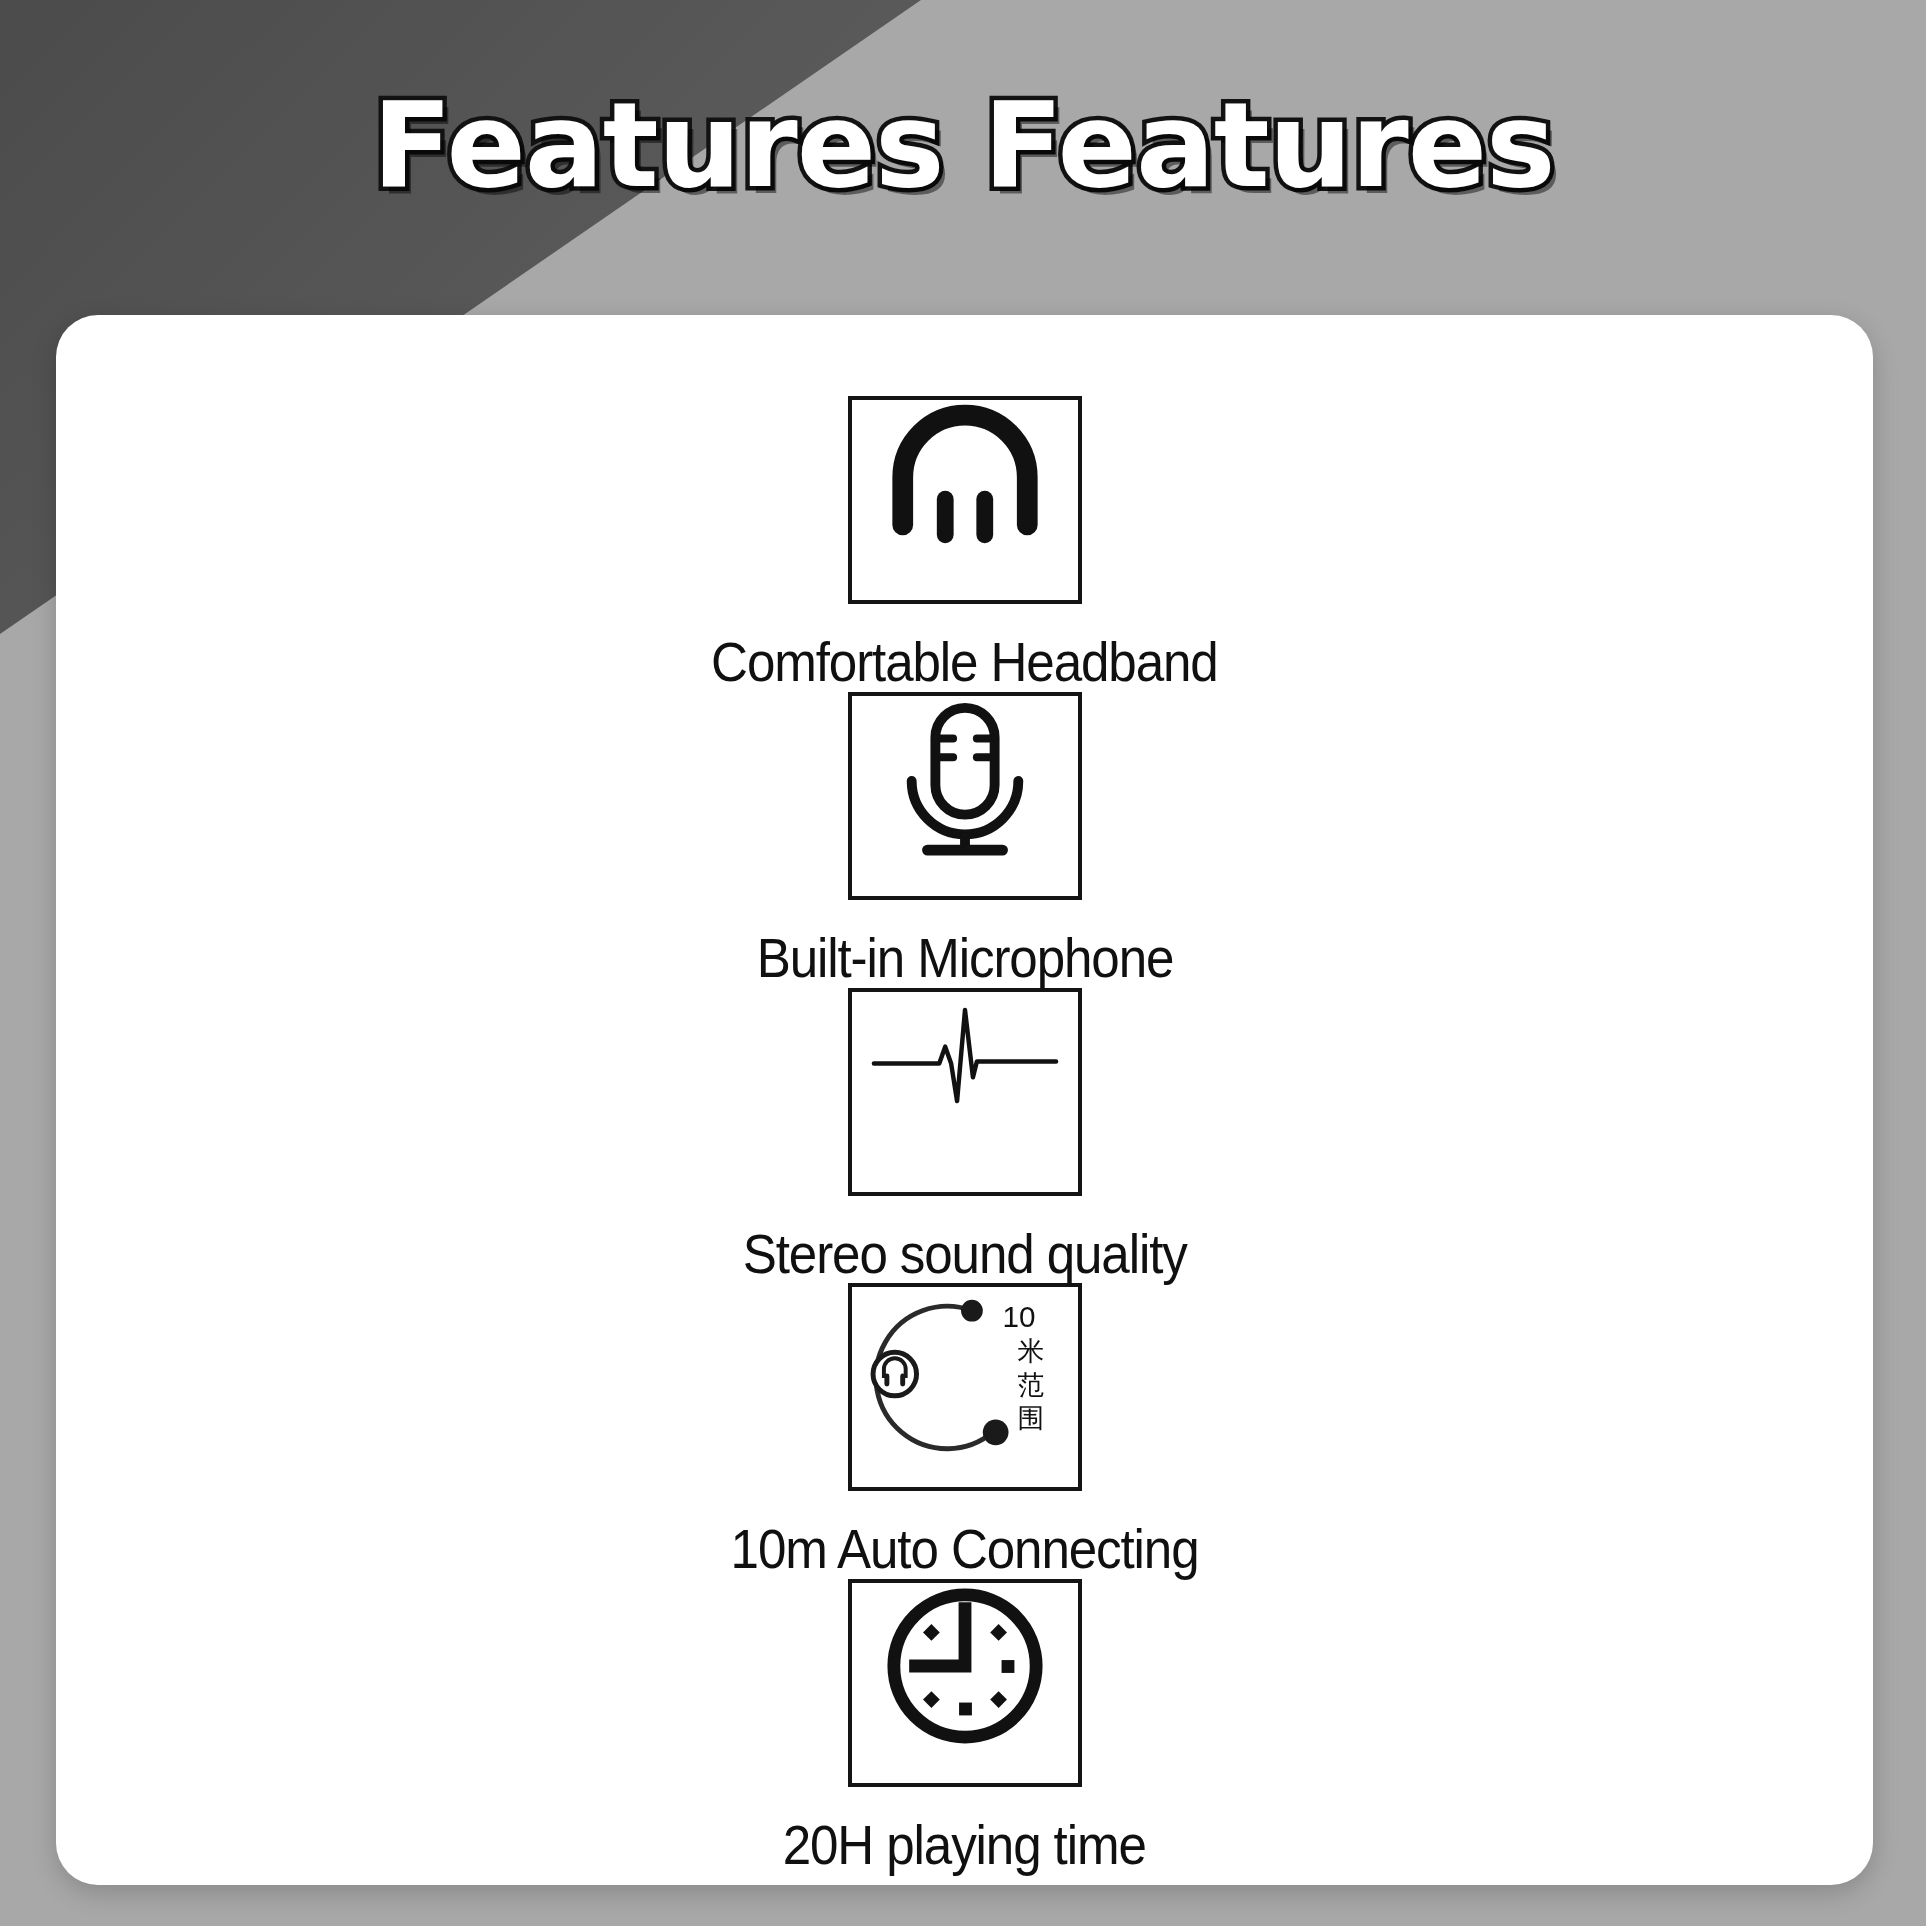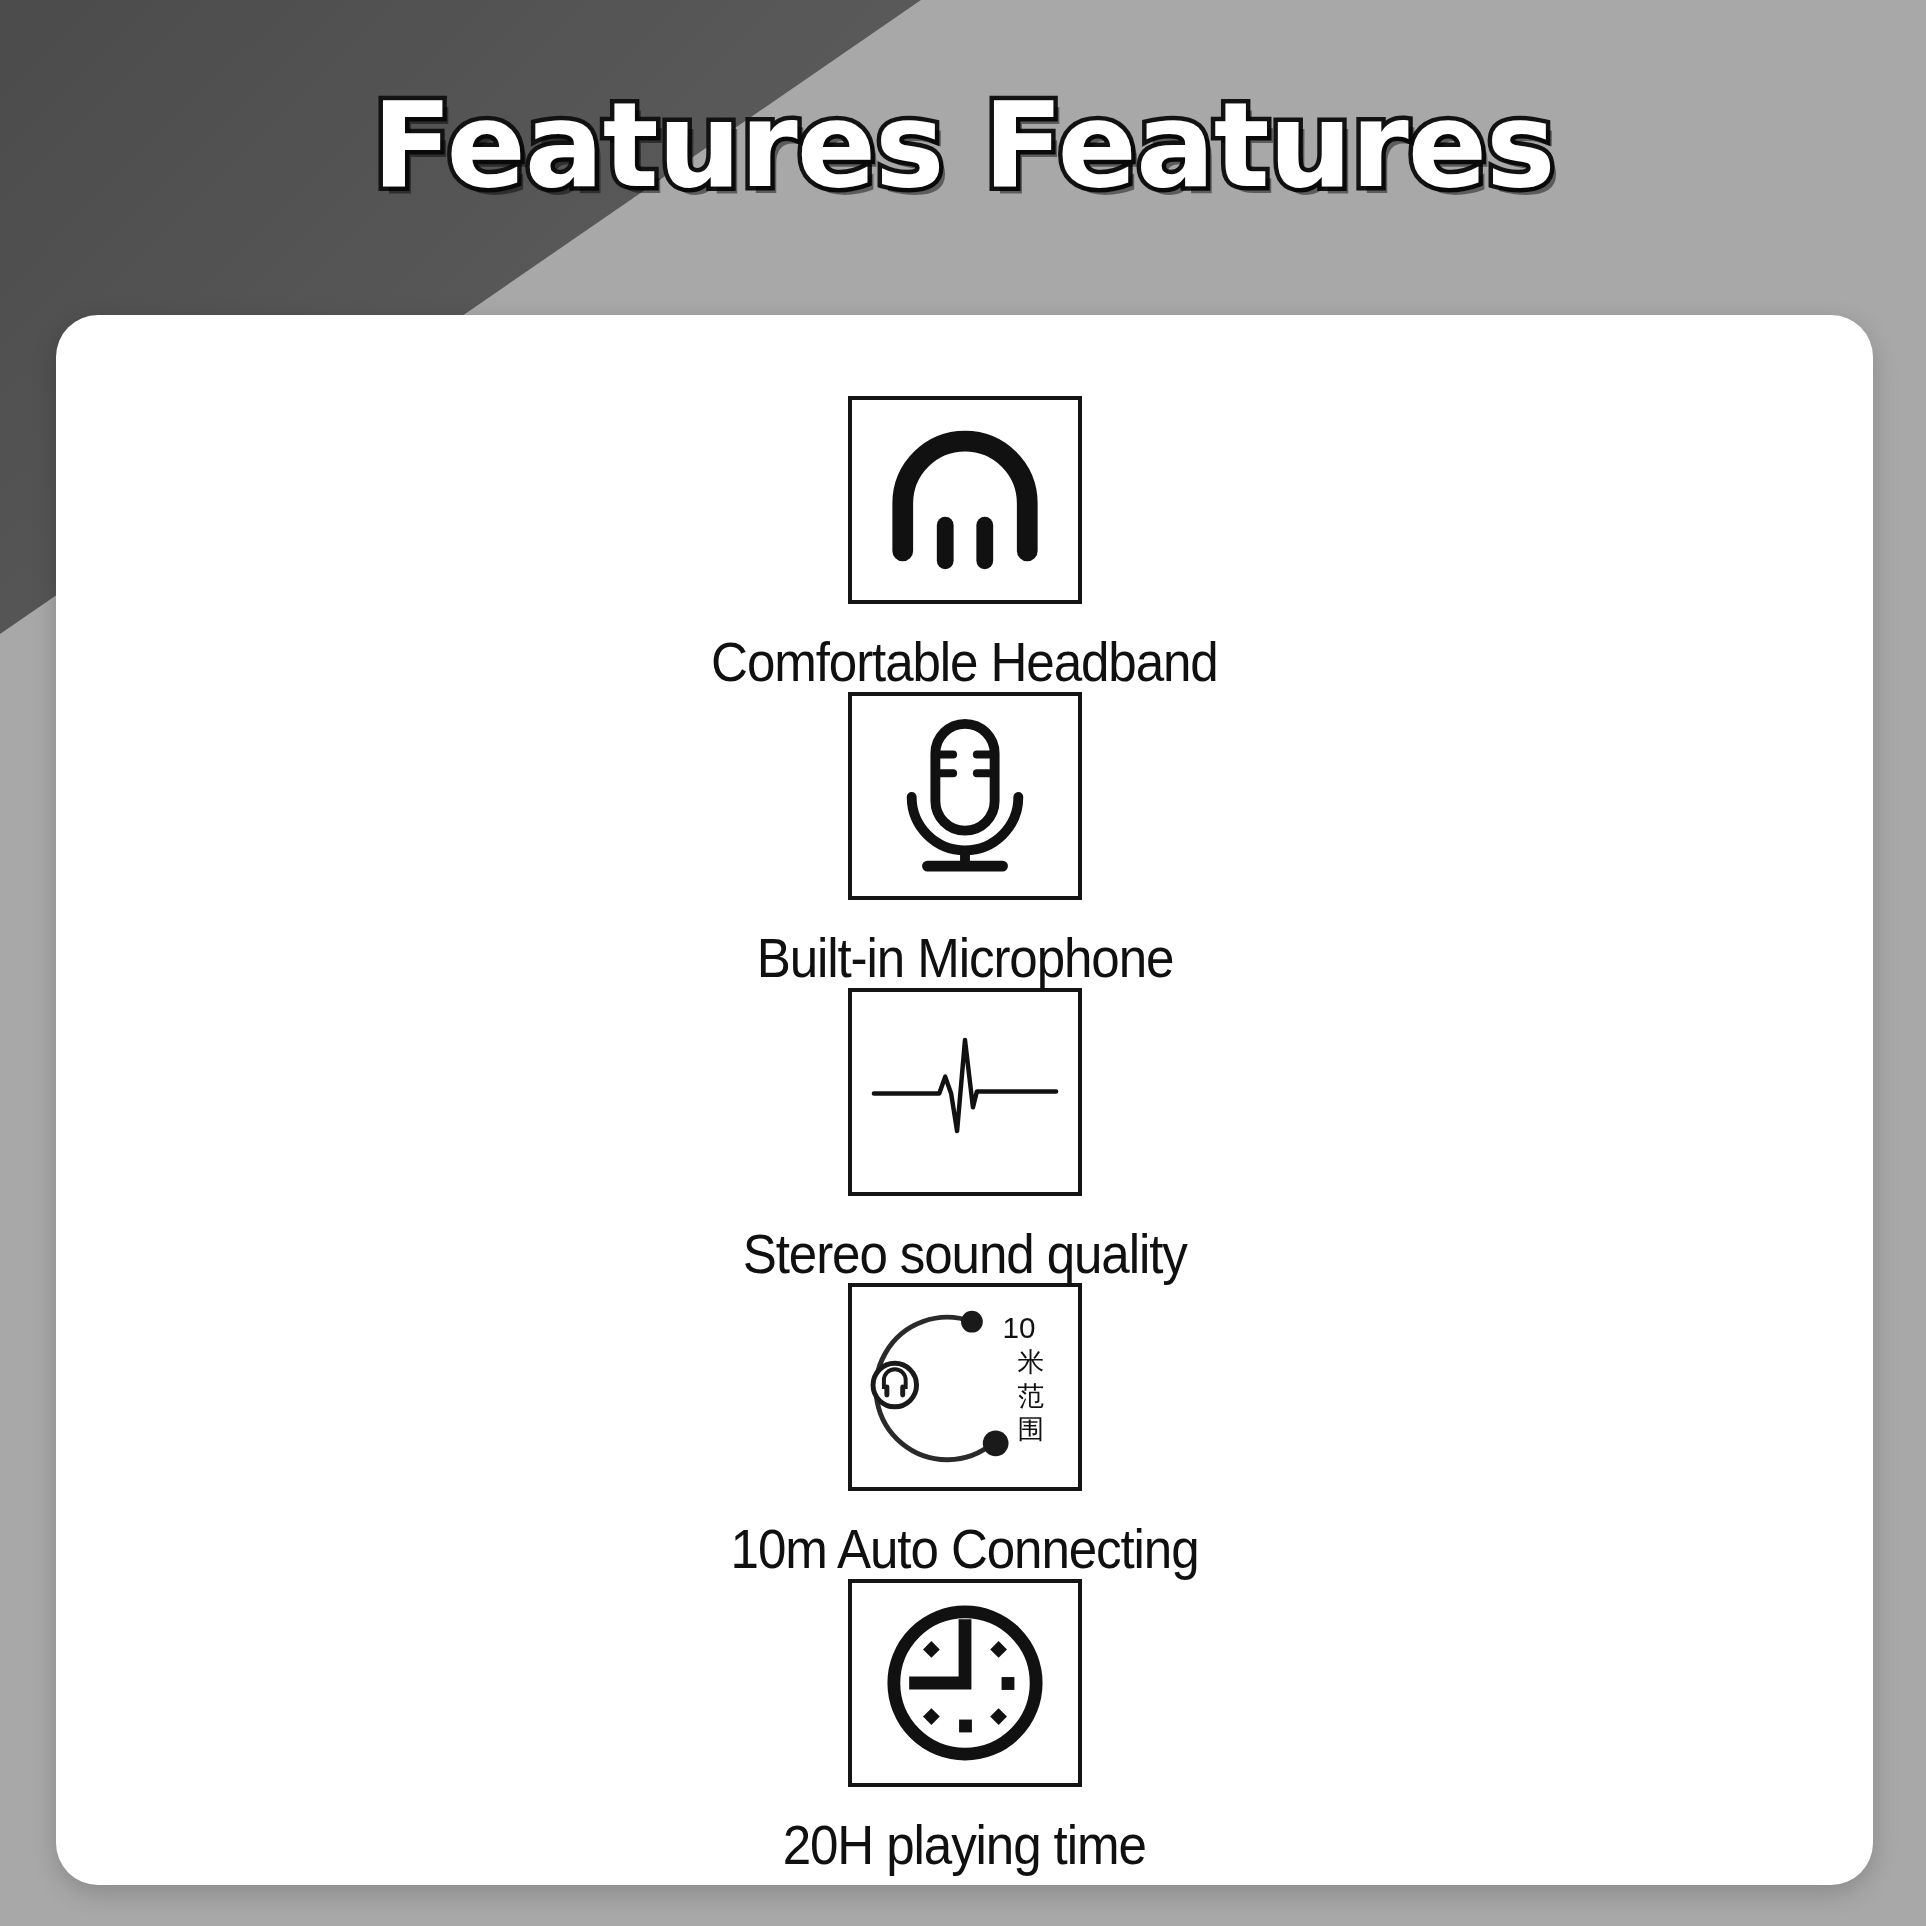--- a/index.html
+++ b/index.html
@@ -83,21 +83,21 @@
     justify-content: flex-start;
   }
 
   .icon-box {
     width: 234px;
     height: 208px;
     border: 4px solid #141414;
     background: #ffffff;
     box-sizing: border-box;
     display: flex;
-    align-items: center;
+    align-items: flex-start;
     justify-content: center;
     overflow: hidden;
   }
 
   .cell-label {
     margin-top: 30px;
     font-family: "Liberation Sans", sans-serif;
     font-size: 55px;
     font-weight: 400;
     color: #101010;

